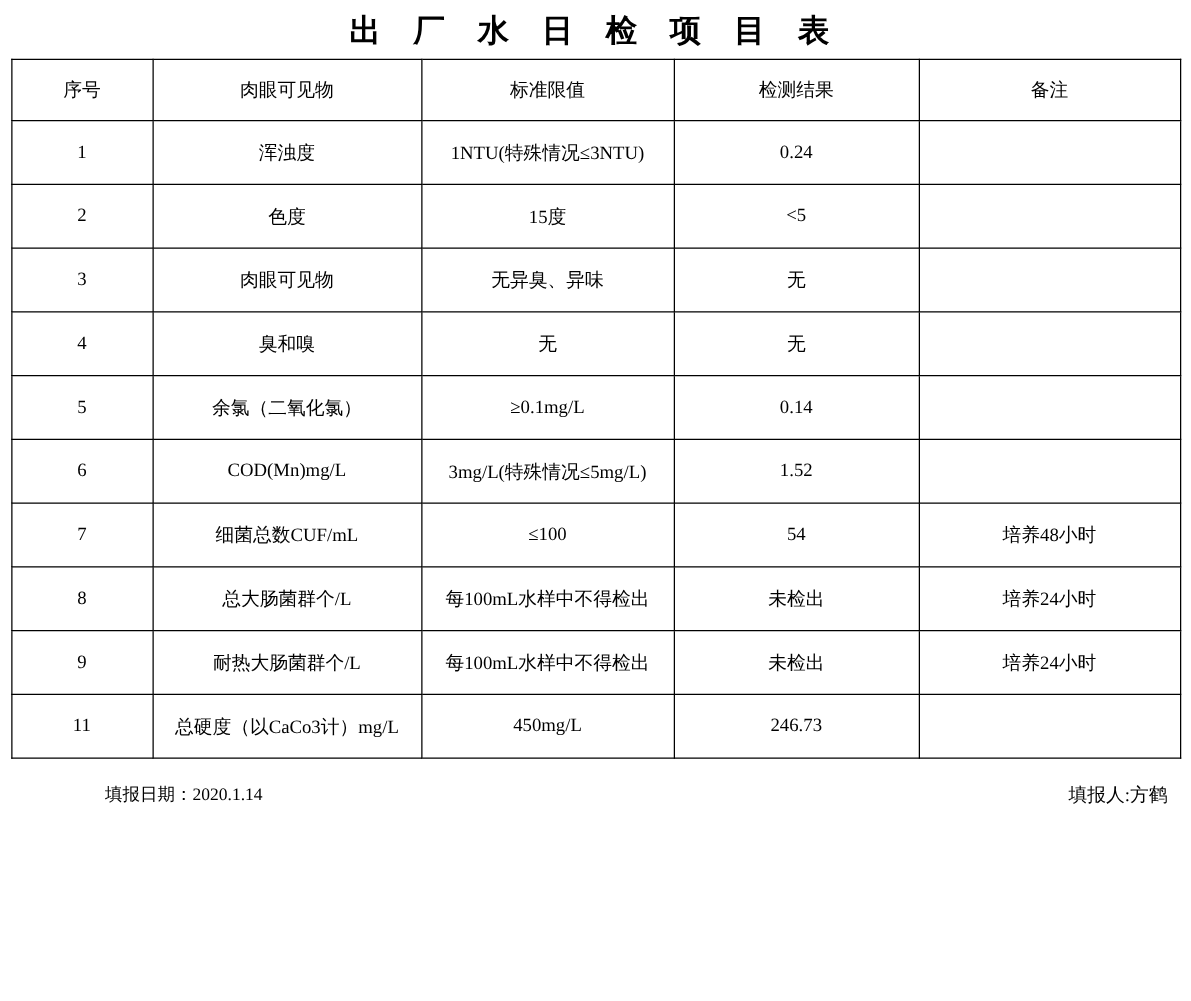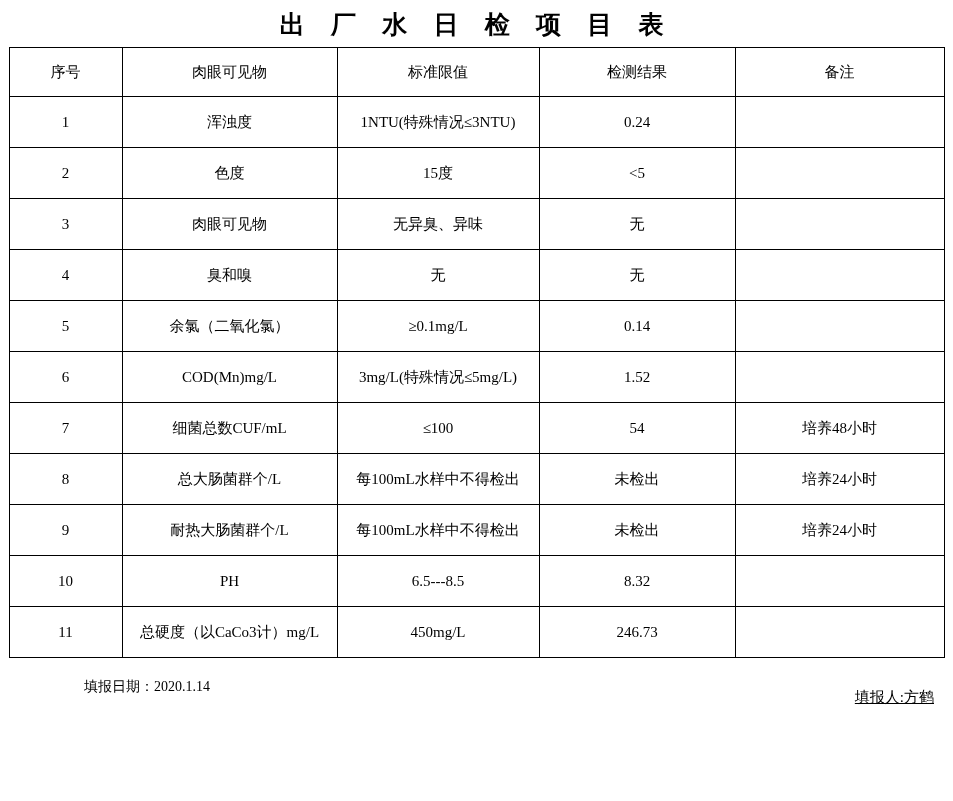--- a/index.html
+++ b/index.html
@@ -64,23 +64,22 @@
   }
   .footer .left {
     position: absolute;
     left: 75px;
     top: 0;
     font-size: 14px;
   }
   .footer .right {
     position: absolute;
     right: 10px;
-    top: 10px;
+    top: 0;
     font-size: 15px;
-    text-decoration: underline;
   }
 </style>
 </head>
 <body>
 
 <div class="page">
 
   <div class="doc-title">出 厂 水 日 检 项 目 表</div>
 
   <table class="report">
@@ -158,27 +157,20 @@
         <td>培养24小时</td>
       </tr>
       <tr>
         <td>9</td>
         <td>耐热大肠菌群个/L</td>
         <td>每100mL水样中不得检出</td>
         <td>未检出</td>
         <td>培养24小时</td>
       </tr>
       <tr>
-        <td>10</td>
-        <td>PH</td>
-        <td>6.5---8.5</td>
-        <td>8.32</td>
-        <td></td>
-      </tr>
-      <tr>
         <td>11</td>
         <td>总硬度（以CaCo3计）mg/L</td>
         <td>450mg/L</td>
         <td>246.73</td>
         <td></td>
       </tr>
     </tbody>
   </table>
 
   <div class="footer">

